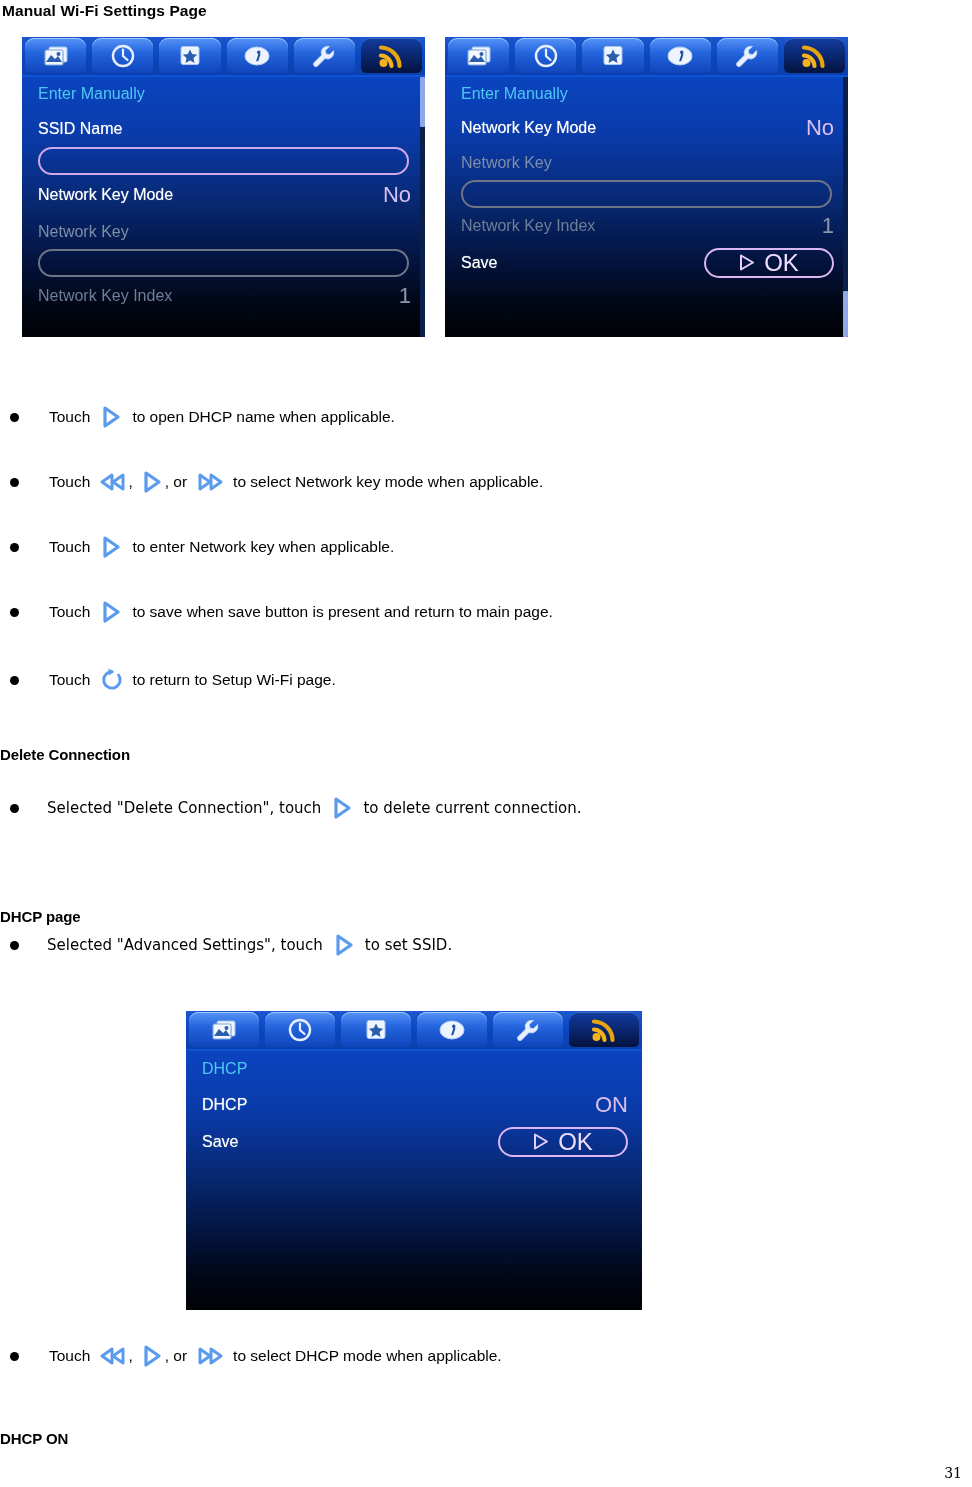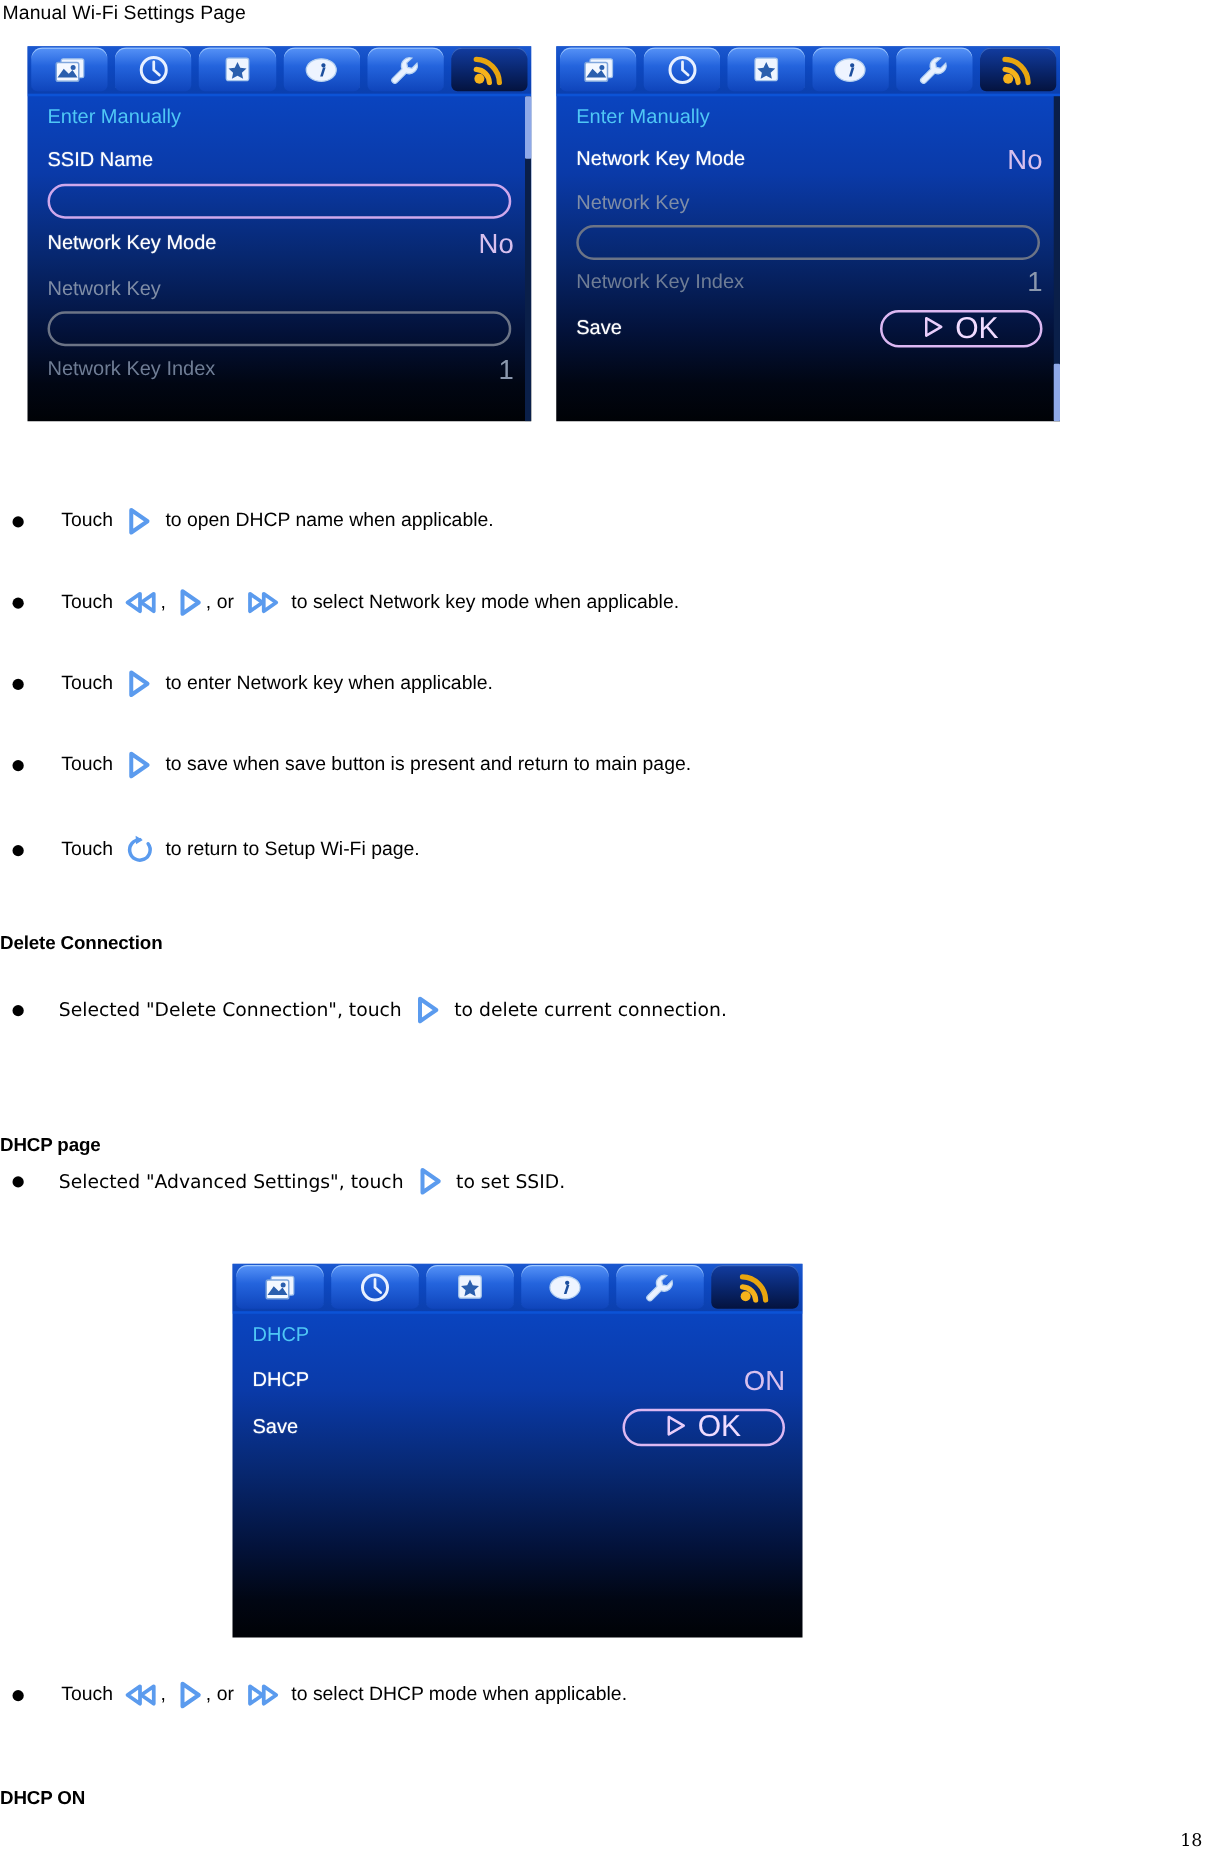--- a/index.html
+++ b/index.html
@@ -15,21 +15,21 @@
     color: #000000;
     overflow: hidden;
   }
 
   
   .page-title {
     position: absolute;
     left: 2px;
     top: 2px;
     font-size: 15.5px;
-    font-weight: normal;
+    font-weight: bold;
     letter-spacing: 0.1px;
   }
   .section-head {
     position: absolute;
     left: 0px;
     font-size: 15px;
     font-weight: bold;
     letter-spacing: -0.1px;
   }
   .bullet-row {
@@ -610,13 +610,13 @@
         <path d="M5 6 L15 13 L5 20 Z" fill="none" stroke="#5b9bee" stroke-width="3" stroke-linejoin="round"></path>
         <path d="M16 6 L26 13 L16 20 Z" fill="none" stroke="#5b9bee" stroke-width="3" stroke-linejoin="round"></path>
       </svg>
   </span>
   <span class="sp8"></span>
   <span class="txt">to select DHCP mode when applicable.</span>
 </div>
 
 <div class="section-head" style="top:1430px;">DHCP ON</div>
 
-<div class="page-number">18</div>
+<div class="page-number">31</div>
 
 </body></html>

